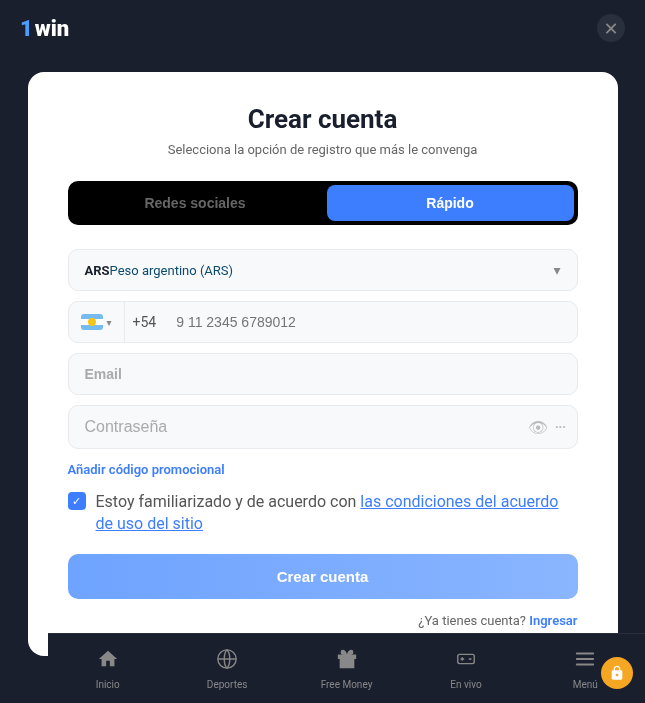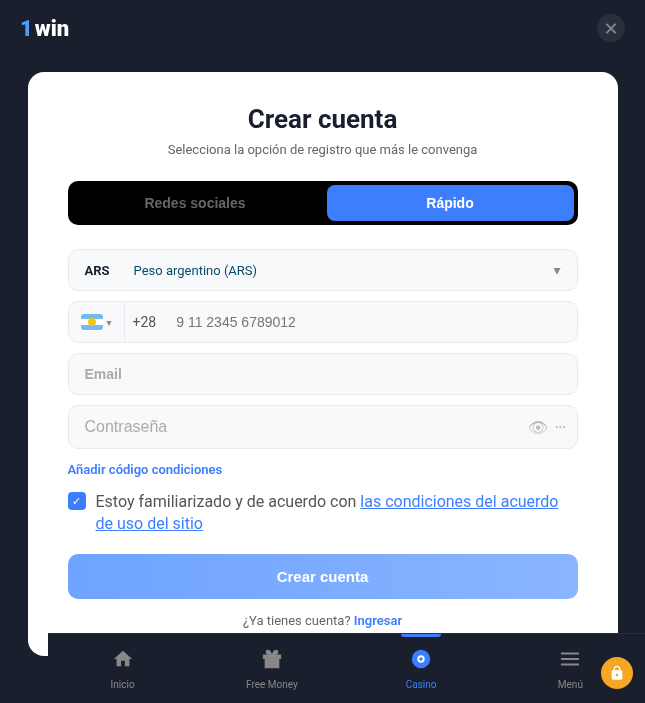--- a/index.html
+++ b/index.html
@@ -122,21 +122,21 @@
       border: 1.5px solid #e8eaee;
       border-radius: 10px;
       padding: 12px 16px;
       background: #f8f9fb;
       cursor: pointer;
       margin-bottom: 10px;
     }
     .currency-left {
       display: flex;
       align-items: center;
-      gap: 24px;
+      gap: 0;
     }
     .currency-code {
       font-size: 13px;
       font-weight: 700;
       color: #1a1f2e;
     }
     .currency-name {
       font-size: 13px;
       color: #0c4a6e;
     }
@@ -293,21 +293,21 @@
       color: #ffffff;
       border: none;
       border-radius: 10px;
       font-size: 15px;
       font-weight: 600;
       cursor: pointer;
       margin-bottom: 14px;
     }
 
     .login-row {
-      text-align: center;
+      text-align: right;
       font-size: 13px;
       color: #666;
     }
     .login-link {
       color: #3d7eff;
       font-weight: 600;
       cursor: pointer;
     }
 
     
@@ -409,40 +409,40 @@
       </div>
       <span class="chevron-down">▾</span>
     </div>
 
     
     <div class="phone-field">
       <div class="phone-country">
         <div class="flag flag-argentina"></div>
         <span class="country-arrow">▾</span>
       </div>
-      <span style="padding:0 8px; font-size:14px; color:#555;">+28</span>
+      <span style="padding:0 8px; font-size:14px; color:#555;">+54</span>
       <input class="phone-input" type="tel" placeholder="9 11 2345 6789012" style="">
     </div>
 
     
     <div class="form-group">
       <input class="text-input" type="email" placeholder="Email" style="">
     </div>
 
     
     <div class="password-field">
       <input class="password-input" type="password" placeholder="Contraseña" style="">
       <div class="password-icons">
         <span style="cursor:pointer;">👁</span>
         <span style="cursor:pointer; font-size:18px; letter-spacing:-1px;">···</span>
       </div>
     </div>
 
     
-    <div class="promo-link">Añadir código condiciones</div>
+    <div class="promo-link">Añadir código promocional</div>
 
     
     <div class="checkbox-row">
       <div class="checkbox">
         <span class="checkbox-check">✓</span>
       </div>
       <span class="checkbox-text">
         <span>Estoy familiarizado y de acuerdo con </span><span class="terms-link">las condiciones del acuerdo de uso del sitio</span>
       </span>
     </div>
@@ -464,41 +464,48 @@
 
   <div class="nav-item">
     <span class="nav-icon">
       <svg width="22" height="22" viewBox="0 0 24 24" fill="#888">
           <path d="M10 20v-6h4v6h5v-8h3L12 3 2 12h3v8z"></path>
         </svg>
     </span>
     <span class="nav-label">Inicio</span>
   </div>
 
+  <div class="nav-item">
+    <span class="nav-icon">
+      <svg width="22" height="22" viewBox="0 0 24 24" fill="#888">
+          <circle cx="12" cy="12" r="10" stroke="#888" stroke-width="1.5" fill="none"></circle>
+          <path d="M12 2C8 6 8 18 12 22M12 2C16 6 16 18 12 22M2 12h20" stroke="#888" stroke-width="1.5" fill="none"></path>
+        </svg>
+    </span>
+    <span class="nav-label">Deportes</span>
+  </div>
 
   <div class="nav-item">
     <span class="nav-icon">
       <svg width="22" height="22" viewBox="0 0 24 24" fill="#888">
           <path d="M20 12v10H4V12M22 7H2v5h20V7zM12 22V7M12 7H7.5a2.5 2.5 0 010-5C11 2 12 7 12 7zM12 7h4.5a2.5 2.5 0 000-5C13 2 12 7 12 7z"></path>
         </svg>
     </span>
     <span class="nav-label">Free Money</span>
   </div>
 
-  <div class="nav-item active">
-    <span class="nav-icon" style="color:#3d7eff;">
-      <svg width="22" height="22" viewBox="0 0 24 24" fill="#3d7eff">
-          <circle cx="12" cy="12" r="10"></circle>
-          <circle cx="12" cy="12" r="4" fill="white"></circle>
-          <circle cx="12" cy="12" r="2" fill="#3d7eff"></circle>
+
+  <div class="nav-item">
+    <span class="nav-icon">
+      <svg width="22" height="22" viewBox="0 0 24 24" fill="#888">
+          <path d="M6 12h4M8 10v4M15 12h2M18 12h-1M5 7h14a2 2 0 012 2v6a2 2 0 01-2 2H5a2 2 0 01-2-2V9a2 2 0 012-2z" stroke="#888" stroke-width="1.5" fill="none"></path>
         </svg>
     </span>
-    <span class="nav-label" style="color:#3d7eff;">Casino</span>
-  </div>
-
+    <span class="nav-label">En vivo</span>
+  </div>
 
   <div class="nav-item">
     <span class="nav-icon">
       <svg width="22" height="22" viewBox="0 0 24 24" fill="#888">
           <path d="M3 6h18M3 12h18M3 18h18" stroke="#888" stroke-width="2" stroke-linecap="round"></path>
         </svg>
     </span>
     <span class="nav-label">Menú</span>
   </div>
 

